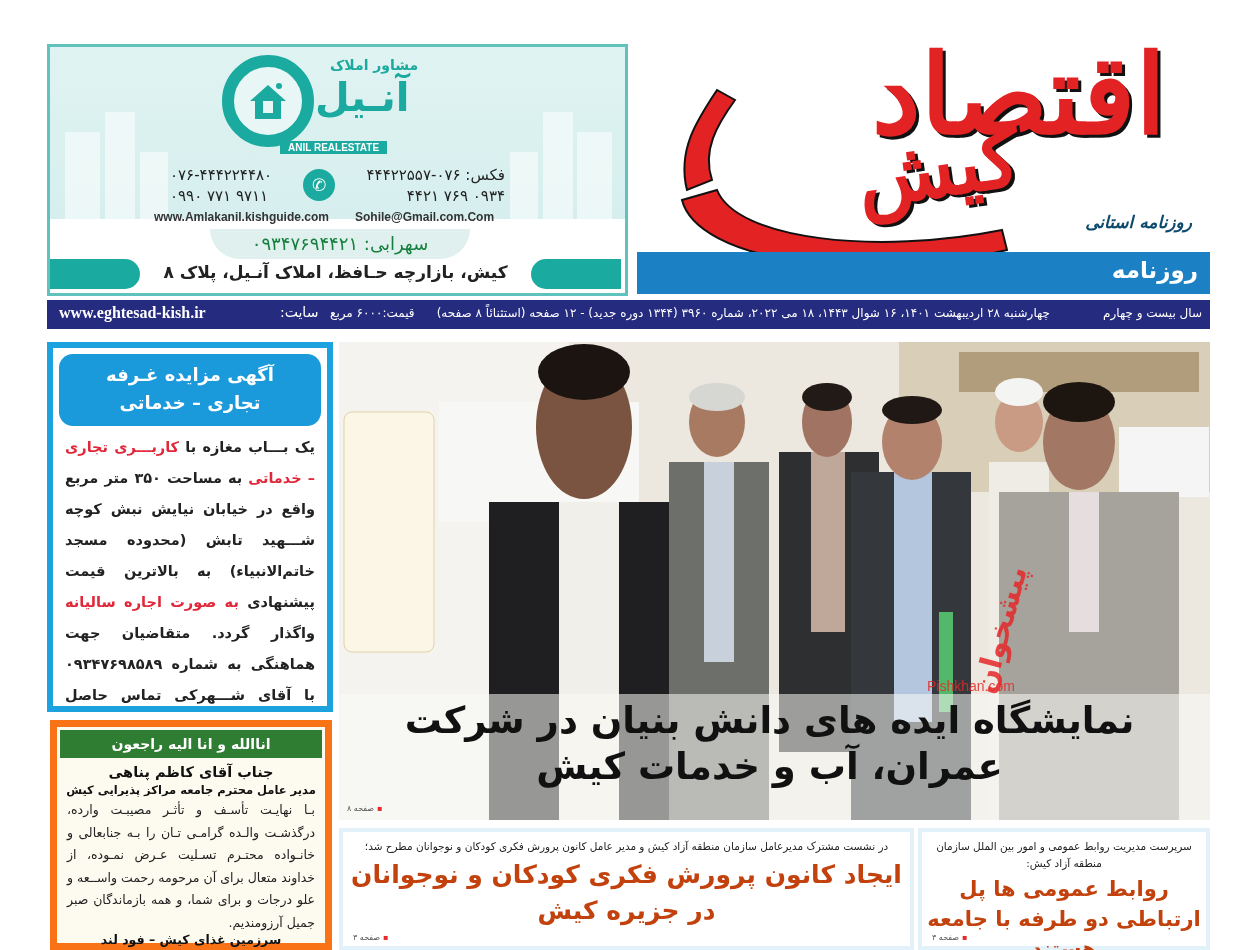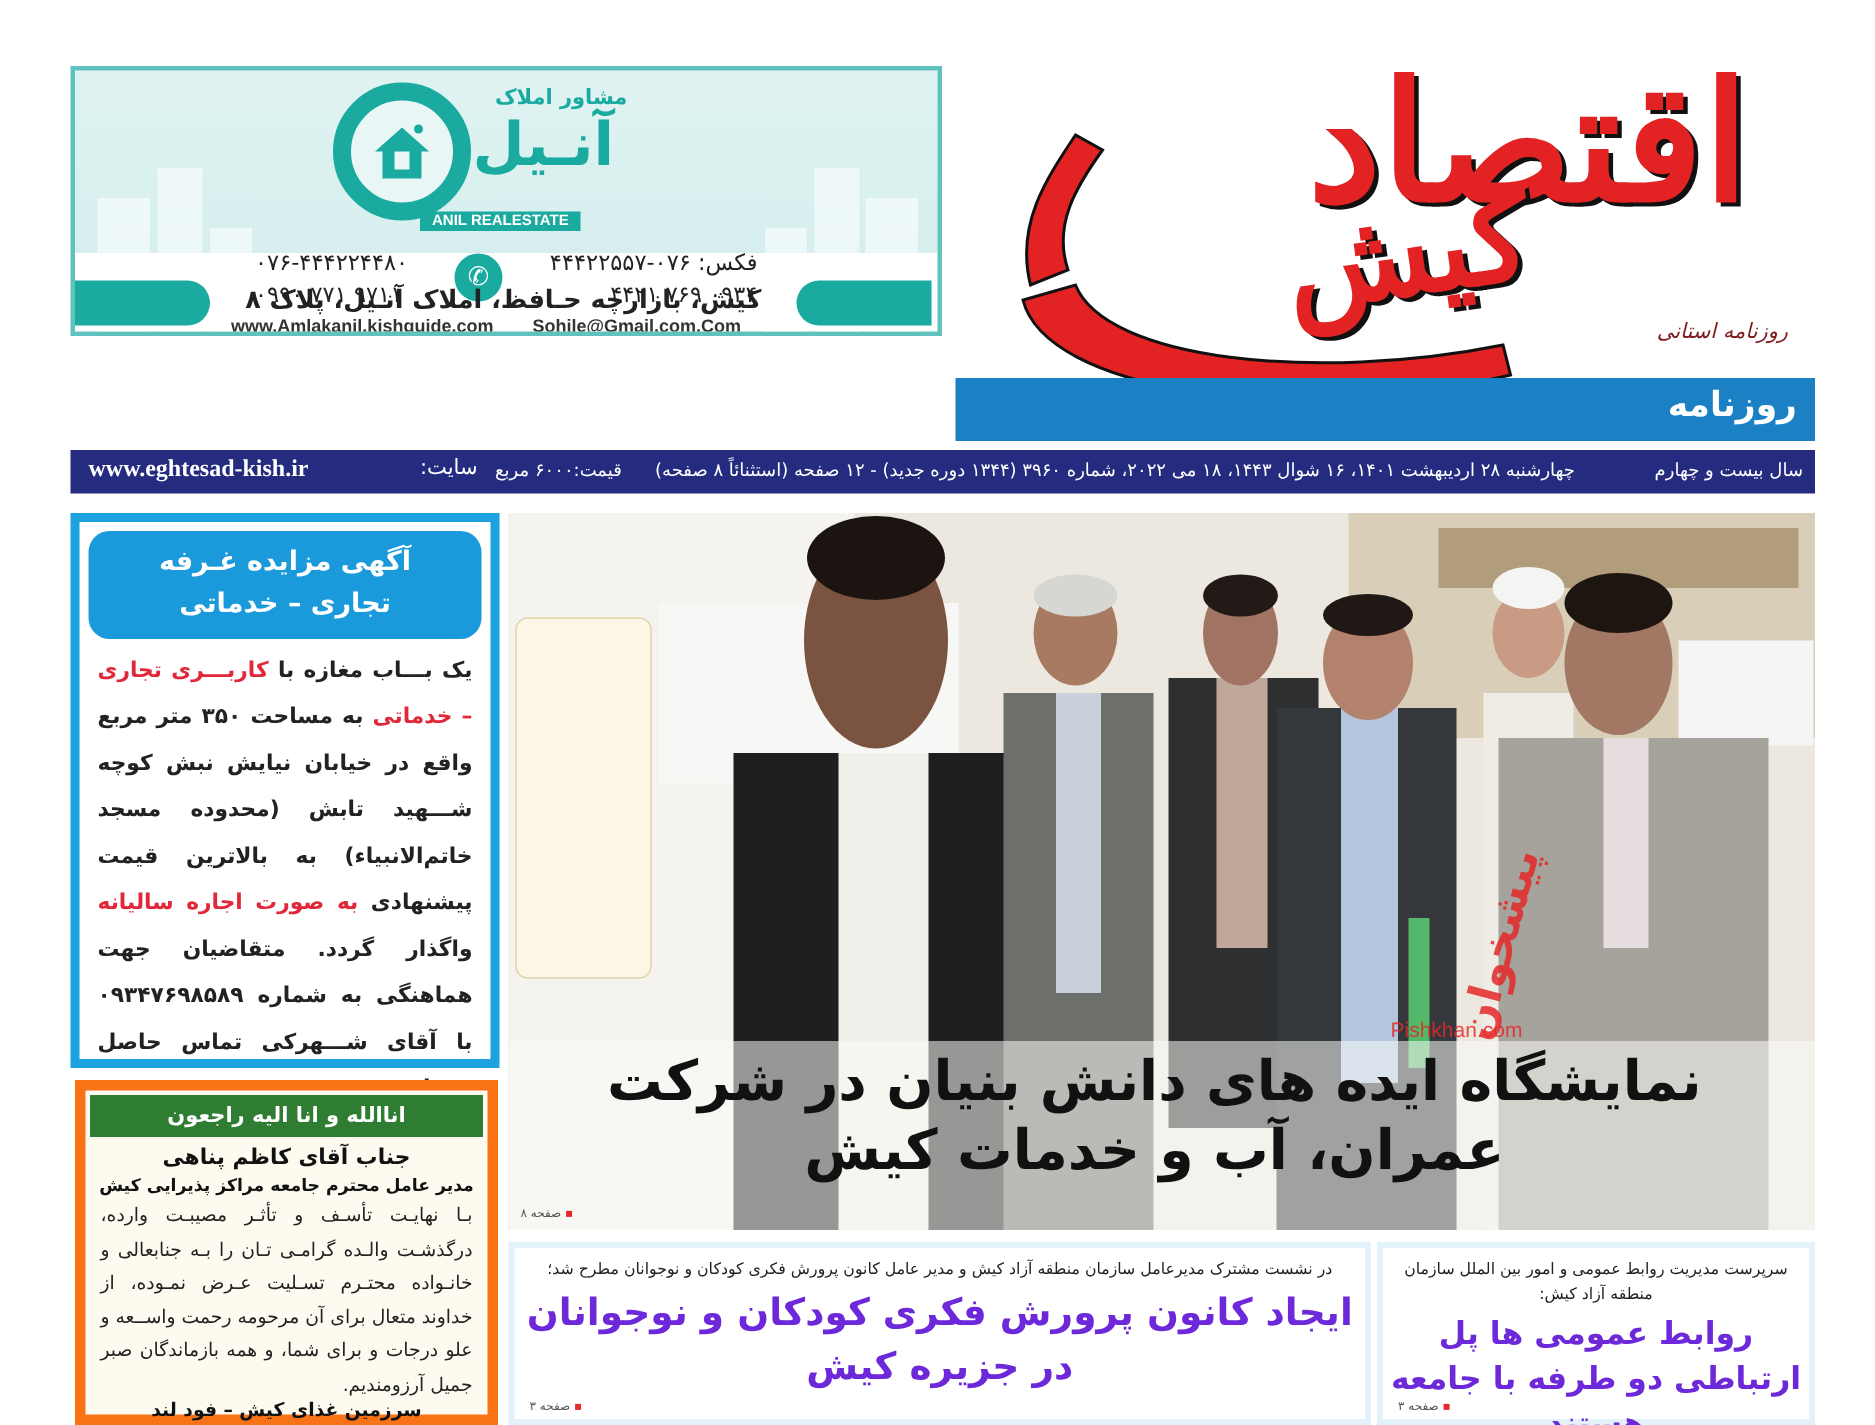--- a/index.html
+++ b/index.html
@@ -6,24 +6,24 @@
   html, body { width: 1250px; height: 950px; background: #ffffff; overflow: hidden; }
   body { position: relative; font-family: "DejaVu Sans", sans-serif; direction: rtl; color: #111; }
 
   
   .masthead-logo { position: absolute; left: 637px; top: 40px; width: 573px; height: 255px; }
   .logo-band { position: absolute; left: 0; right: 0; top: 212px; height: 42px; background: #1b80c4; }
   .logo-band-label { position: absolute; right: 12px; top: 5px; color: #fff; font-weight: bold; font-size: 23px; font-family: "DejaVu Sans", sans-serif; }
   .logo-main { position: absolute; right: 44px; top: 0; color: #e32224; font-family: "DejaVu Serif", serif; font-weight: bold; font-size: 110px; line-height: 1; text-shadow: 3px 3px 0 #111; letter-spacing: -4px; }
   .logo-sub { position: absolute; right: 190px; top: 88px; color: #e32224; font-family: "DejaVu Serif", serif; font-weight: bold; font-size: 80px; line-height: 1; text-shadow: 3px 3px 0 #111; transform: rotate(-8deg); }
   .logo-swash { position: absolute; left: 20px; top: 40px; width: 360px; height: 200px; }
-  .logo-tagline { position: absolute; right: 18px; top: 172px; font-family: "DejaVu Serif", serif; font-size: 14px; font-style: italic; color: #7f1d1d; }
-
-  
-  .ad-box { position: absolute; left: 47px; top: 44px; width: 581px; height: 180px; border: 3px solid #5fc2bc; background: linear-gradient(180deg, #dff3f2 0%, #d6efee 70%, #ffffff 70%); overflow: hidden; }
+  .logo-tagline { position: absolute; right: 18px; top: 172px; font-family: "DejaVu Serif", serif; font-size: 17px; font-style: italic; color: #0c4a6e; font-weight: bold; }
+
+  
+  .ad-box { position: absolute; left: 47px; top: 44px; width: 581px; height: 252px; border: 3px solid #5fc2bc; background: linear-gradient(180deg, #dff3f2 0%, #d6efee 70%, #ffffff 70%); overflow: hidden; }
   .ad-buildings { position: absolute; top: 55px; width: 110px; height: 140px; opacity: .55; }
   .ad-buildings.left { left: 10px; }
   .ad-buildings.right { right: 10px; }
   .ad-logo-circle { position: absolute; left: 172px; top: 8px; width: 92px; height: 92px; border-radius: 50%; border: 12px solid #1aaa9f; background: #e8f7f6; }
   .ad-logo-house { position: absolute; left: 14px; top: 14px; width: 40px; height: 40px; }
   .ad-title-small { position: absolute; left: 280px; top: 10px; font-size: 14px; font-weight: bold; color: #1aaa9f; }
   .ad-title-big { position: absolute; left: 265px; top: 30px; font-size: 40px; font-weight: bold; color: #1aaa9f; line-height: 1; }
   .ad-badge { position: absolute; left: 230px; top: 94px; background: #1aaa9f; color: #fff; font-size: 10px; font-weight: bold; padding: 1px 8px; direction: ltr; font-family: "Liberation Sans", sans-serif; }
   .ad-phones { position: absolute; top: 118px; font-size: 15px; color: #222; line-height: 21px; font-family: "DejaVu Sans", sans-serif; letter-spacing: 1px; }
   .ad-phones.left { left: 120px; direction: ltr; text-align: left; }
@@ -69,21 +69,21 @@
   .photo-watermark { position: absolute; left: 588px; top: 336px; color: #e42a2a; font-family: "Liberation Sans", sans-serif; font-size: 14px; opacity: .85; direction: ltr; }
   .photo-watermark-fa { position: absolute; left: 596px; top: 270px; color: #e42a2a; font-size: 30px; font-weight: bold; opacity: .85; transform: rotate(-75deg); }
   .page-ref { position: absolute; font-size: 8px; color: #555; }
   .page-ref .dot { color: #e42a2a; }
 
   
   .story { position: absolute; top: 828px; height: 122px; border: 4px solid #e3f1fa; background: #fff; text-align: center; }
   .story-a { left: 339px; width: 575px; }
   .story-b { left: 918px; width: 292px; }
   .story-kicker { font-size: 10.5px; color: #222; margin-top: 6px; padding: 0 8px; line-height: 17px; }
-  .story-title { font-weight: bold; font-size: 25px; line-height: 36px; color: #6d28d9; margin-top: 2px; }
+  .story-title { font-weight: bold; font-size: 25px; line-height: 36px; color: #c2410c; margin-top: 2px; }
   .story-b .story-title { font-size: 21px; line-height: 30px; }
 </style>
 </head>
 <body>
 
 <div class="masthead-logo">
   <svg class="logo-swash" viewBox="0 0 360 200">
     <path d="M60 10 C40 40, 20 70, 30 110 L55 100 C45 70, 60 45, 78 20 Z" fill="#e32224" stroke="#111" stroke-width="2"></path>
     <path d="M25 120 C40 180, 200 205, 350 170 L345 150 C220 175, 80 160, 60 110 Z" fill="#e32224" stroke="#111" stroke-width="2"></path>
   </svg>

